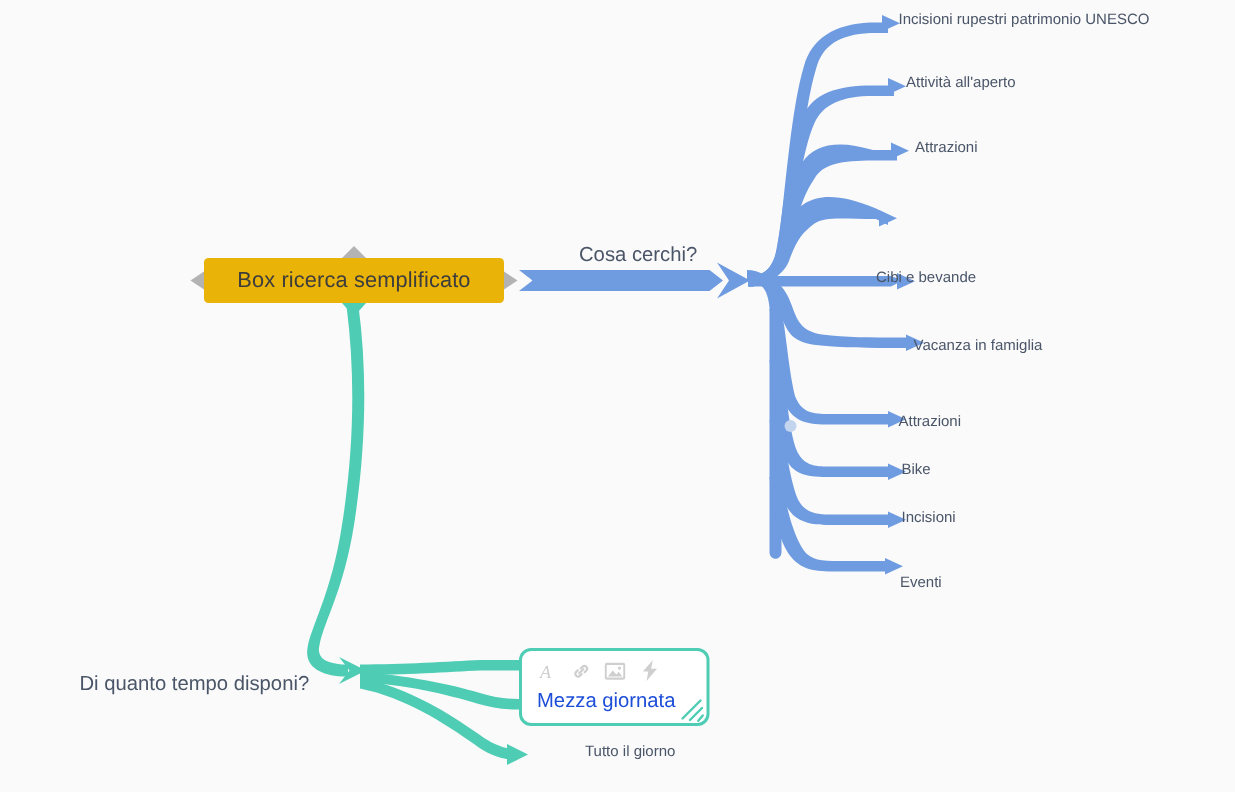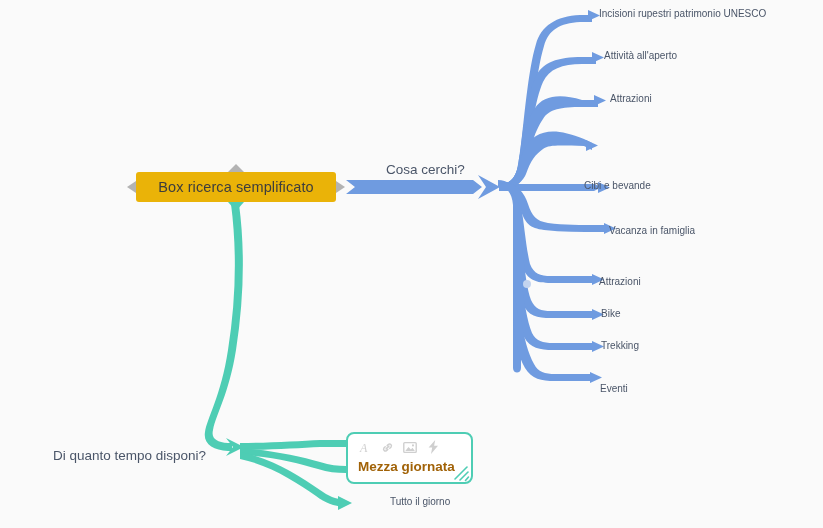--- a/index.html
+++ b/index.html
@@ -124,23 +124,22 @@
     display: flex;
     align-items: center;
     justify-content: center;
     color: #cfcfcf;
     flex: none;
   }
   .tb-icon svg { display: block; }
   .sel-text {
     padding: 3px 4px 0 10px;
     font-size: 13.5px;
-    color: #a16207;
+    color: #1d4ed8;
     white-space: nowrap;
-    font-weight: bold;
   }
   .resize-handle {
     position: absolute;
     right: 1px;
     bottom: 0px;
     width: 20px;
     height: 20px;
     overflow: hidden;
   }
   .resize-handle svg { display: block; }
@@ -248,21 +247,21 @@
   <div class="edge-label edge-label-main">Cosa cerchi?</div>
   <div class="edge-label edge-label-time">Di quanto tempo disponi?</div>
 
   <div class="leaf" style="left:599px; top:9px;">Incisioni rupestri patrimonio UNESCO</div>
   <div class="leaf" style="left:604px; top:51px;">Attività all'aperto</div>
   <div class="leaf" style="left:610px; top:94px;">Attrazioni</div>
   <div class="leaf" style="left:584px; top:181px;">Cibi e bevande</div>
   <div class="leaf" style="left:609px; top:226px;">Vacanza in famiglia</div>
   <div class="leaf" style="left:599px; top:277px;">Attrazioni</div>
   <div class="leaf" style="left:601px; top:309px;">Bike</div>
-  <div class="leaf" style="left:601px; top:341px;">Trekking</div>
+  <div class="leaf" style="left:601px; top:341px;">Incisioni</div>
   <div class="leaf" style="left:600px; top:384px;">Eventi</div>
 
   <div class="leaf" style="left:355px; top:497px;margin-left:35px;">Tutto il giorno</div>
 
   <div class="sel-node">
     <div class="sel-toolbar">
       <span class="tb-icon">
         <svg width="13" height="13" viewBox="0 0 13 13">
           <text x="2" y="11" font-family="Liberation Serif, serif" font-size="12" font-style="italic" fill="#cfcfcf">A</text>
         </svg>

